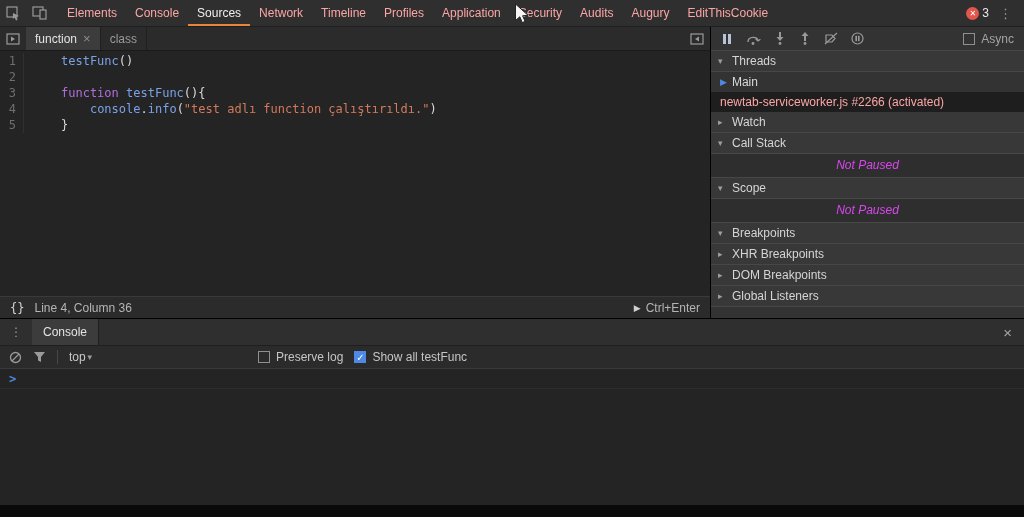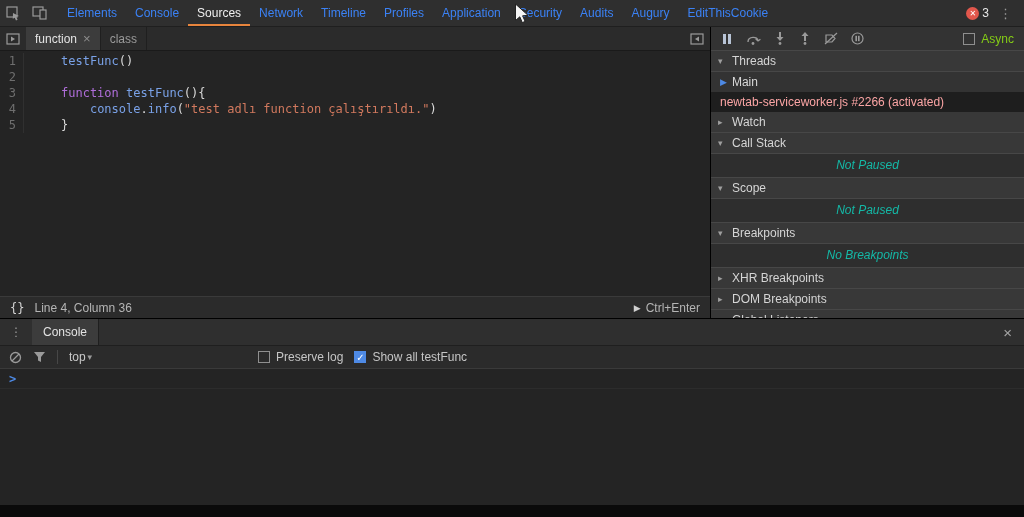--- a/index.html
+++ b/index.html
@@ -8,21 +8,21 @@
   .devtools { position:relative; width:1024px; height:517px; background:#242424;
               color:#ccc; font-size:12px; }
 
   
   .topbar { height:27px; background:#2f2f2f; border-bottom:1px solid #1f1f1f;
             display:flex; align-items:stretch; }
   .icon-btn { display:flex; align-items:center; justify-content:center;
               width:26px; color:#9a9a9a; }
   .icon-btn svg { display:block; }
   .tabs { display:flex; align-items:stretch; margin-left:6px; }
-  .tab { padding:0 9px; line-height:26px; color:#3b82f6; white-space:nowrap; }
+  .tab { padding:0 9px; line-height:26px; color:#fca5a5; white-space:nowrap; }
   .tab.selected { color:#efefef; box-shadow: inset 0 -2px 0 var(--accent); }
   .topbar-right { margin-left:auto; display:flex; align-items:center; gap:6px;
                   padding-right:8px; }
   .error-badge { display:flex; align-items:center; gap:3px; }
   .badge-dot { width:13px; height:13px; border-radius:50%; background:var(--error);
                color:#fff; font-size:8px; line-height:13px; text-align:center; }
   .badge-count { color:#e8e8e8; }
   .dots { color:#9a9a9a; font-size:13px; padding:0 4px; letter-spacing:0; }
 
   
@@ -56,35 +56,35 @@
   .status-right { margin-left:auto; display:flex; align-items:center; gap:5px; }
   .mini-play { font-size:9px; color:#cfcfcf; }
 
   
   .debug-col { flex:1; background:#333; display:flex; flex-direction:column;
                overflow:hidden; }
   .debug-toolbar { height:24px; border-bottom:1px solid #474747; flex:none;
                    display:flex; align-items:center; gap:13px; padding:0 10px; }
   .dbg-ico { display:flex; align-items:center; }
   .async-wrap { margin-left:auto; display:flex; align-items:center; gap:6px;
-                color:#84cc16; }
+                color:#a3a3a3; }
   .cb { width:12px; height:12px; border:1px solid #8f8f8f; flex:none;
         font-size:10px; line-height:11px; text-align:center; color:transparent; }
   .cb.checked { background:var(--blue); border-color:var(--blue); color:#fff; }
 
   .sections { flex:1; overflow:hidden; }
   .sec-header { height:21px; line-height:20px; border-bottom:1px solid #474747;
                 background:#383838; color:#d5d5d5; display:flex; gap:6px;
                 align-items:center; padding:0 7px; }
   .chev { font-size:9px; color:#9f9f9f; width:8px; }
   .thread-row { height:20px; line-height:20px; padding-left:9px; color:#d8d8d8;
                 display:flex; align-items:center; gap:5px; }
   .thread-row.selected { background:#1e1e1e; color:#fca5a5; }
   .exec-arrow { color:var(--blue); font-size:9px; }
-  .placeholder { height:24px; line-height:23px; text-align:center; color:#14b8a6;
+  .placeholder { height:24px; line-height:23px; text-align:center; color:#d946ef;
                  font-style:italic; background:#2e2e2e;
                  border-bottom:1px solid #474747; }
 
   
   .console-drawer { height:199px; display:flex; flex-direction:column;
                     border-top:1px solid #000; }
   .console-tabbar { height:27px; background:#2f2f2f; border-bottom:1px solid #1f1f1f;
                     display:flex; align-items:stretch; flex:none; }
   .vdots { display:flex; align-items:center; padding:0 10px; color:#9a9a9a;
            font-size:12px; }
@@ -284,21 +284,20 @@
         <div class="sec-header">
           <span class="chev">▾</span>
           <span>Scope</span>
         </div>
         <div class="placeholder">Not Paused</div>
 
         <div class="sec-header">
           <span class="chev">▾</span>
           <span>Breakpoints</span>
         </div>
-        <div class="placeholder">No Breakpoints</div>
 
         <div class="sec-header">
           <span class="chev">▸</span>
           <span>XHR Breakpoints</span>
         </div>
 
         <div class="sec-header">
           <span class="chev">▸</span>
           <span>DOM Breakpoints</span>
         </div>

